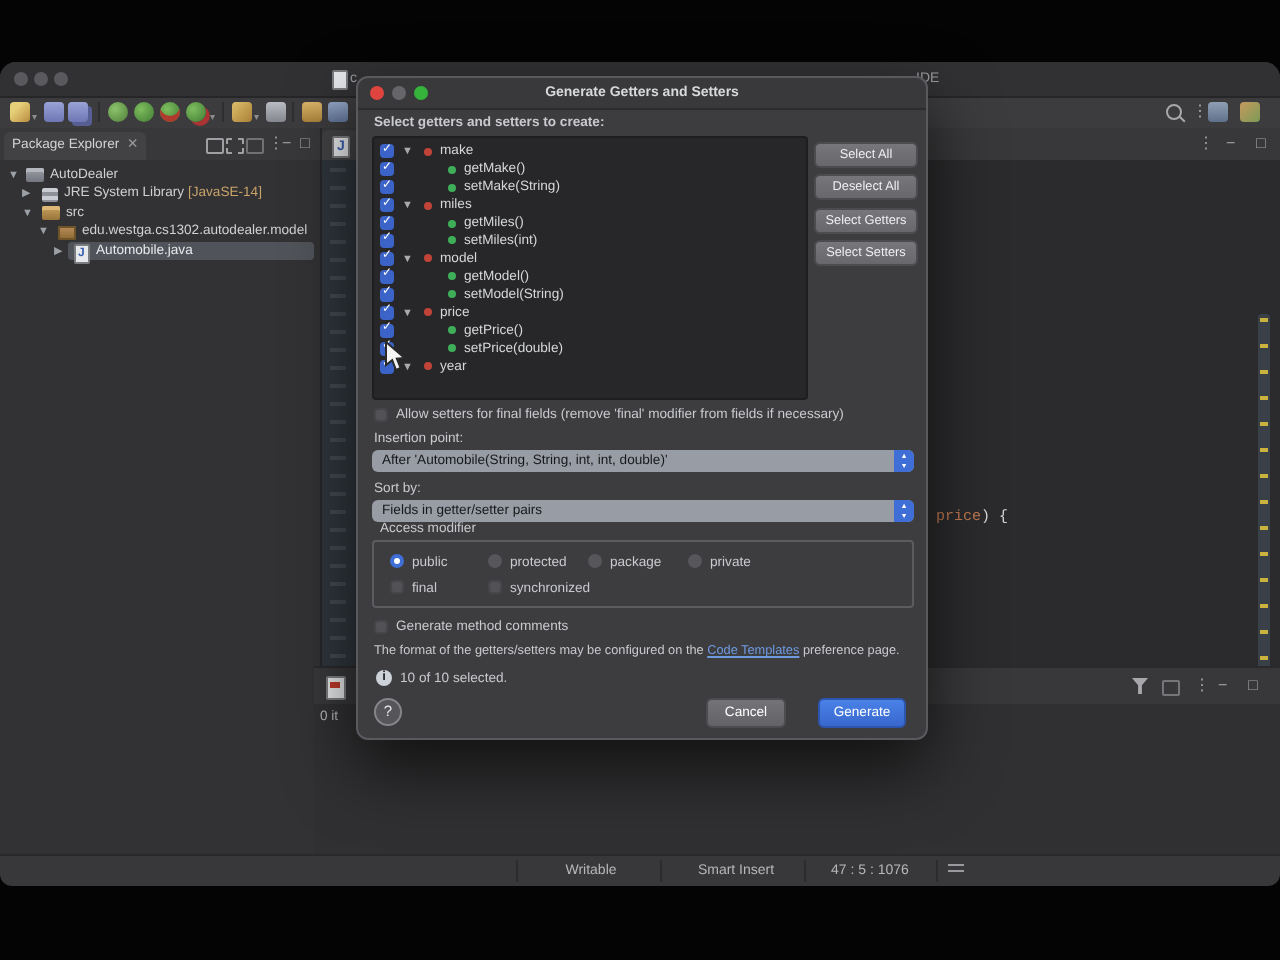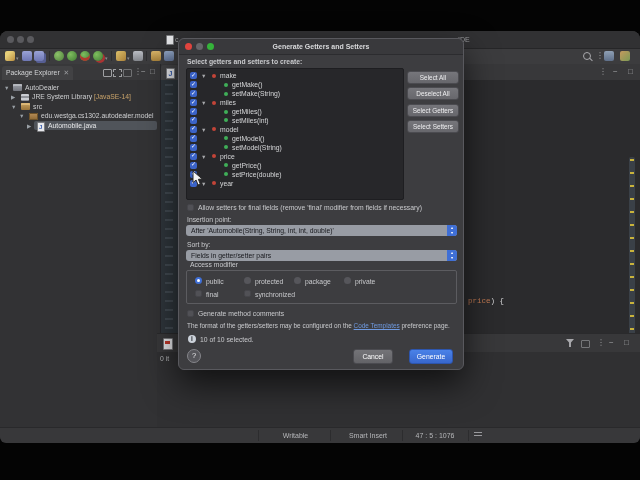--- a/index.html
+++ b/index.html
@@ -27,21 +27,21 @@
   .picn{position:absolute;top:1.5px;width:9px;height:7px;border-radius:1px;}
   .plabel{position:absolute;top:0;white-space:nowrap;}
   .sel-row{position:absolute;left:34px;right:3px;top:0;height:9.5px;background:#50545a;border-radius:2px;}
   
   #editor-header{position:absolute;left:161px;top:33px;width:479px;height:16px;background:#38383a;border-bottom:1px solid #2a2a2c;}
   #editor-tab{position:absolute;left:0;top:1px;width:18px;height:15px;background:#424244;border-radius:3px 3px 0 0;}
   #editor-body{position:absolute;left:161px;top:49px;width:479px;height:253px;background:#2b2b2d;}
   #gutter{position:absolute;left:0;top:0;width:17px;height:253px;background:#2f363c;border-right:1px solid #23282d;}
   #gutter-texture{position:absolute;left:4px;top:4px;width:8px;height:245px;opacity:.5;
       background:repeating-linear-gradient(to bottom, rgba(150,165,180,.35) 0 2px, transparent 2px 9px);}
-  #code-line{position:absolute;left:307px;top:175px;font-family:"Liberation Mono",monospace;font-size:7.5px;white-space:pre;margin-top:42px;}
+  #code-line{position:absolute;left:307px;top:175px;font-family:"Liberation Mono",monospace;font-size:7.5px;white-space:pre;}
   #ruler{position:absolute;left:468px;top:77px;width:6px;height:206px;background:#3a4047;border-radius:2px;
       }
   #ruler-marks{position:absolute;left:1px;top:2px;width:4px;height:202px;
       background:repeating-linear-gradient(to bottom,#c9b33c 0 2px, transparent 2px 13px);}
   
   #bottom-header{position:absolute;left:157px;top:302px;width:483px;height:18px;background:#38383a;border-top:1px solid #2a2a2c;border-bottom:1px solid #2a2a2c;}
   #bottom-content{position:absolute;left:157px;top:321px;width:483px;height:75px;background:#303032;}
   .funnel{position:absolute;top:5px;width:8px;height:8px;background:#a8a8ac;
       clip-path:polygon(0 0,100% 0,62% 45%,62% 100%,38% 100%,38% 45%);}
   

